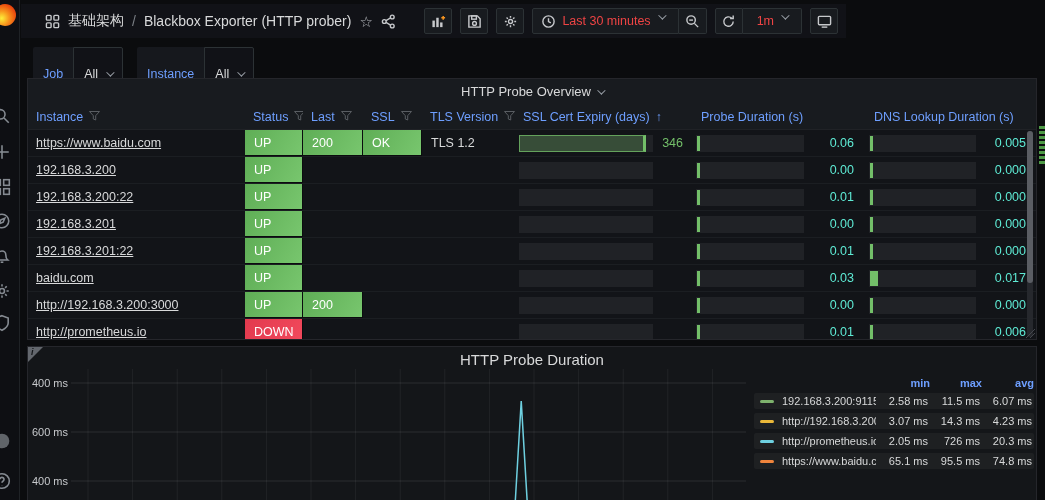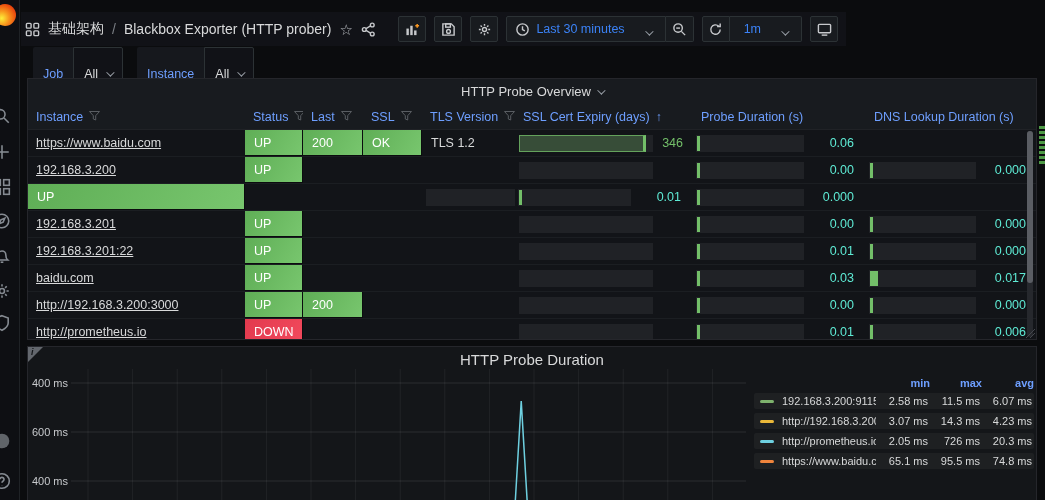--- a/index.html
+++ b/index.html
@@ -10,32 +10,32 @@
   
   #sidebar { position:absolute; left:0; top:0; width:20px; height:500px;
     background:#0e0f13; border-right:1px solid #1f2226; overflow:hidden; z-index:5; }
   .logo { position:absolute; left:-6px; top:4px; width:22px; height:22px; border-radius:50%;
     background:radial-gradient(circle at 35% 65%, #fcee3a 0%, #f8971d 35%, #e8420c 75%, #a81515 100%); }
   .side-icon { position:absolute; left:-7px; width:20px; height:20px; color:#9aa0a8; opacity:.85; }
   .side-icon svg { width:18px; height:18px; stroke:#9aa0a8; fill:none; stroke-width:1.4; }
   .side-icon.filled svg { fill:#6f7379; stroke:none; }
 
   
-  #nav { position:absolute; left:21px; top:12px; width:825px; height:34px; background:#111217;
-    display:flex; align-items:center; justify-content:space-between; padding:0 8px 0 4px; }
+  #nav { position:absolute; left:21px; top:4px; width:825px; height:34px; background:#111217;
+    display:flex; align-items:center; justify-content:space-between; padding:0 8px 0 24px; }
   .crumb { display:flex; align-items:center; gap:8px; font-size:14px; color:#d8d9da; white-space:nowrap; }
   .crumb .sep { color:#7b7f85; }
   .icon-btn { height:26px; min-width:28px; display:flex; align-items:center; justify-content:center;
     background:#181b1f; border:1px solid #2c3235; border-radius:2px; color:#c7c9cc; cursor:pointer; }
   .toolbar { display:flex; align-items:center; gap:8px; }
   .tgroup { display:flex; align-items:stretch; }
   .tgroup .icon-btn { border-radius:0; }
   .tgroup .icon-btn:first-child { border-radius:2px 0 0 2px; }
   .tgroup .icon-btn:last-child { border-radius:0 2px 2px 0; border-left:none; }
-  .tp-text { font-size:12.5px; color:#3b82f6; padding:0 6px; display:flex; align-items:flex-end; gap:20px; }
+  .tp-text { font-size:12.5px; color:#ef4444; padding:0 6px; display:flex; align-items:flex-start; gap:7px; }
   .chev { display:inline-block; width:6px; height:6px; border-right:1.4px solid #9aa0a8;
     border-bottom:1.4px solid #9aa0a8; transform:rotate(45deg) translateY(-2px); }
   .star { font-size:15px; color:#b4b7bc; line-height:1; cursor:pointer; }
   svg.mini { width:15px; height:15px; stroke:#c7c9cc; fill:none; stroke-width:1.5; }
 
   
   #filters { position:absolute; left:33px; top:47px; display:flex; gap:14px; }
   .varpair { display:flex; }
   .varlabel { background:#16181d; color:#6e9fff; font-size:12.5px; padding:20px 10px;
     border-radius:2px 0 0 2px; display:flex; align-items:center; }
@@ -316,20 +316,26 @@
               <div class="gfill" style="width: 95%;"></div>
             </div>
             <span class="gval">346</span>
           </div>
           <div class="td meter">
             <div class="mtrack">
               <i class="tick" style="width: 3px;"></i>
             </div>
             <span class="mval">0.06</span>
           </div>
+          <div class="td meter">
+            <div class="mtrack">
+              <i class="tick" style="width: 3px;"></i>
+            </div>
+            <span class="mval">0.005</span>
+          </div>
         </div>
         <div class="tr" style="grid-template-columns: 217px 58px 60px 59px 93px 178px 173px 172px;">
           <div class="td c-inst">
             <a>192.168.3.200</a>
           </div>
           <div class="td bgcell green">UP</div>
           <div class="td"></div>
           <div class="td"></div>
           <div class="td c-tls"></div>
           <div class="td gauge">
@@ -343,20 +349,23 @@
             <span class="mval">0.00</span>
           </div>
           <div class="td meter">
             <div class="mtrack">
               <i class="tick" style="width: 3px;"></i>
             </div>
             <span class="mval">0.000</span>
           </div>
         </div>
         <div class="tr" style="grid-template-columns: 217px 58px 60px 59px 93px 178px 173px 172px;">
+          <div class="td c-inst">
+            <a>192.168.3.200:22</a>
+          </div>
           <div class="td bgcell green">UP</div>
           <div class="td"></div>
           <div class="td"></div>
           <div class="td c-tls"></div>
           <div class="td gauge">
             <div class="gtrack"></div>
             <span class="gval"></span>
           </div>
           <div class="td meter">
             <div class="mtrack">

